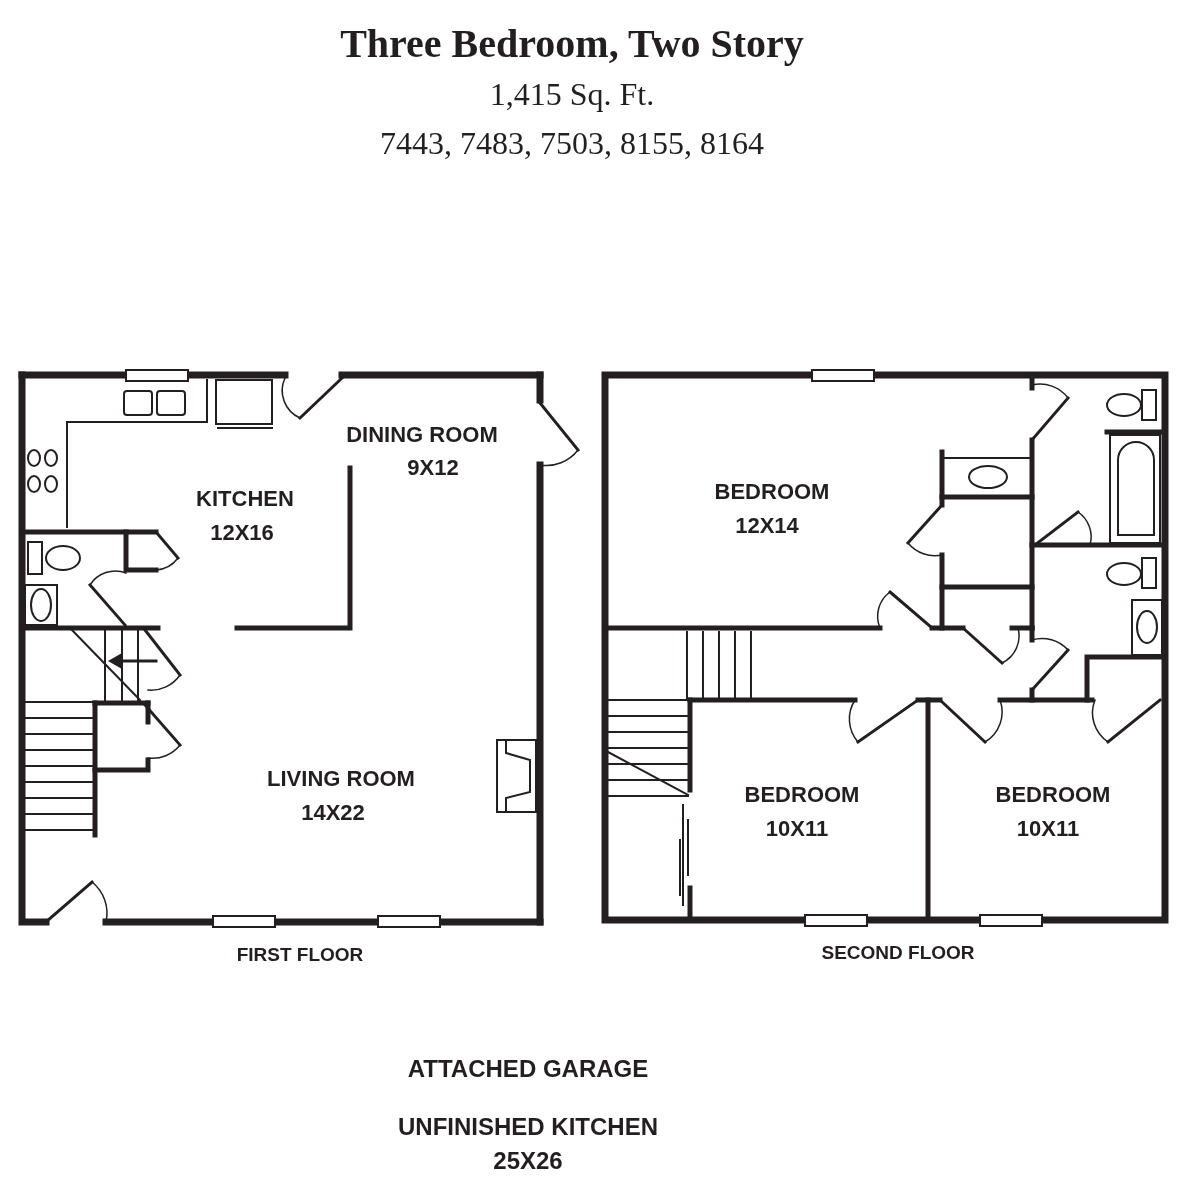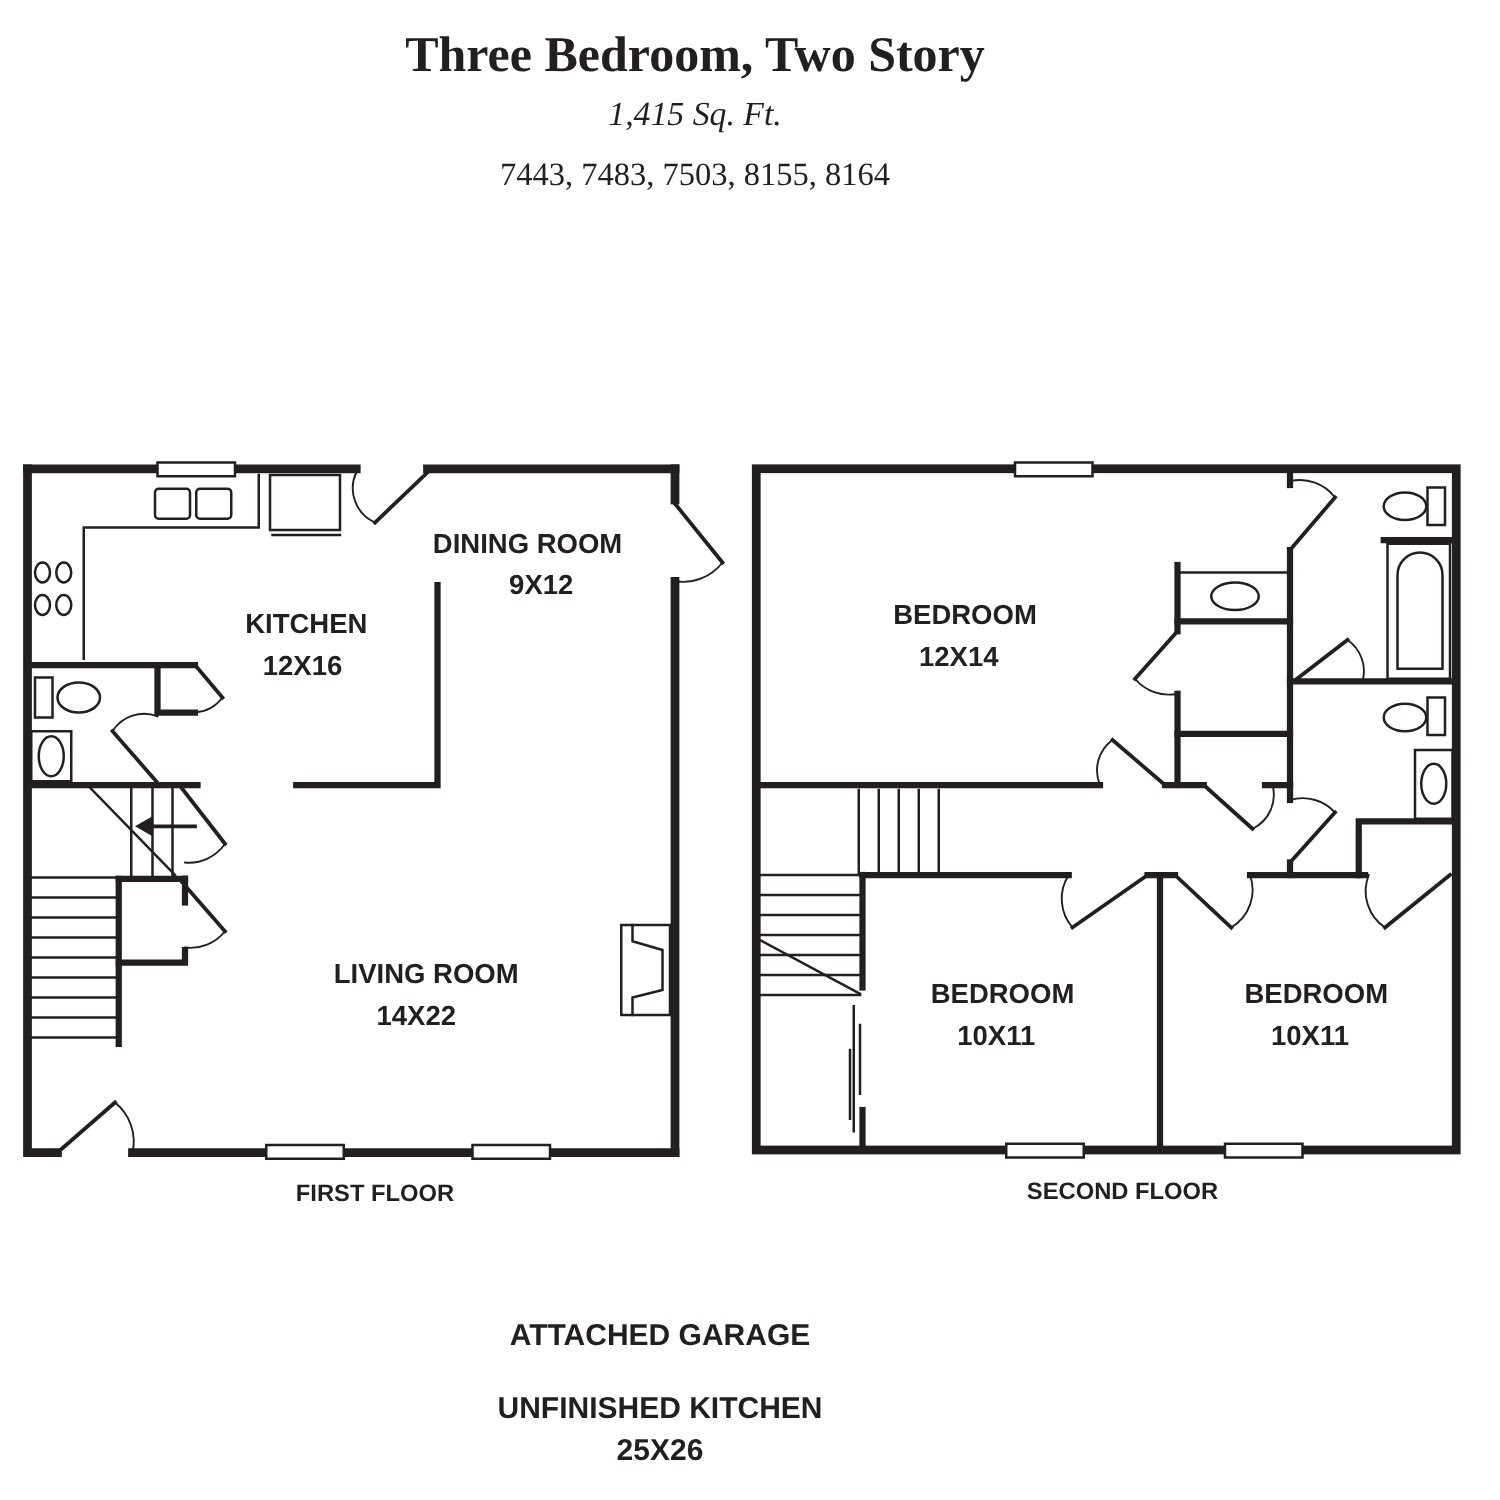--- a/index.html
+++ b/index.html
@@ -1,20 +1,20 @@
 <!DOCTYPE html>
 <html><head>
 <meta charset="utf-8">
 <style>
   html, body { margin: 0; padding: 0; background: #ffffff; }
   body { width: 1200px; height: 1200px; position: relative; overflow: hidden; color: #231f20; }
-  .title { position: absolute; left: 0; width: 1112px; text-align: center; font-family: "Liberation Serif", "DejaVu Serif", serif; }
+  .title { position: absolute; left: 16px; width: 1112px; text-align: center; font-family: "Liberation Serif", "DejaVu Serif", serif; }
   #t1 { top: 20px; font-size: 40px; font-weight: bold; }
-  #t2 { top: 76px; font-size: 27px; font-style: italic; }
-  #t3 { top: 125px; font-size: 26px; }
+  #t2 { top: 76px; font-size: 32px; }
+  #t3 { top: 125px; font-size: 32px; }
   svg { position: absolute; left: 0; top: 0; }
   .lbl { font-family: "Liberation Sans", "DejaVu Sans", sans-serif; font-weight: bold; fill: #231f20; text-anchor: middle; }
   .foot { position: absolute; left: 0; width: 1056px; text-align: center; font-family: "Liberation Sans", "DejaVu Sans", sans-serif; font-weight: bold; font-size: 24px; color: #231f20; }
 </style>
 </head>
 <body>
 
 <div class="title" id="t1">Three Bedroom, Two Story</div>
 <div class="title" id="t2">1,415 Sq. Ft.</div>
 <div class="title" id="t3">7443, 7483, 7503, 8155, 8164</div>

